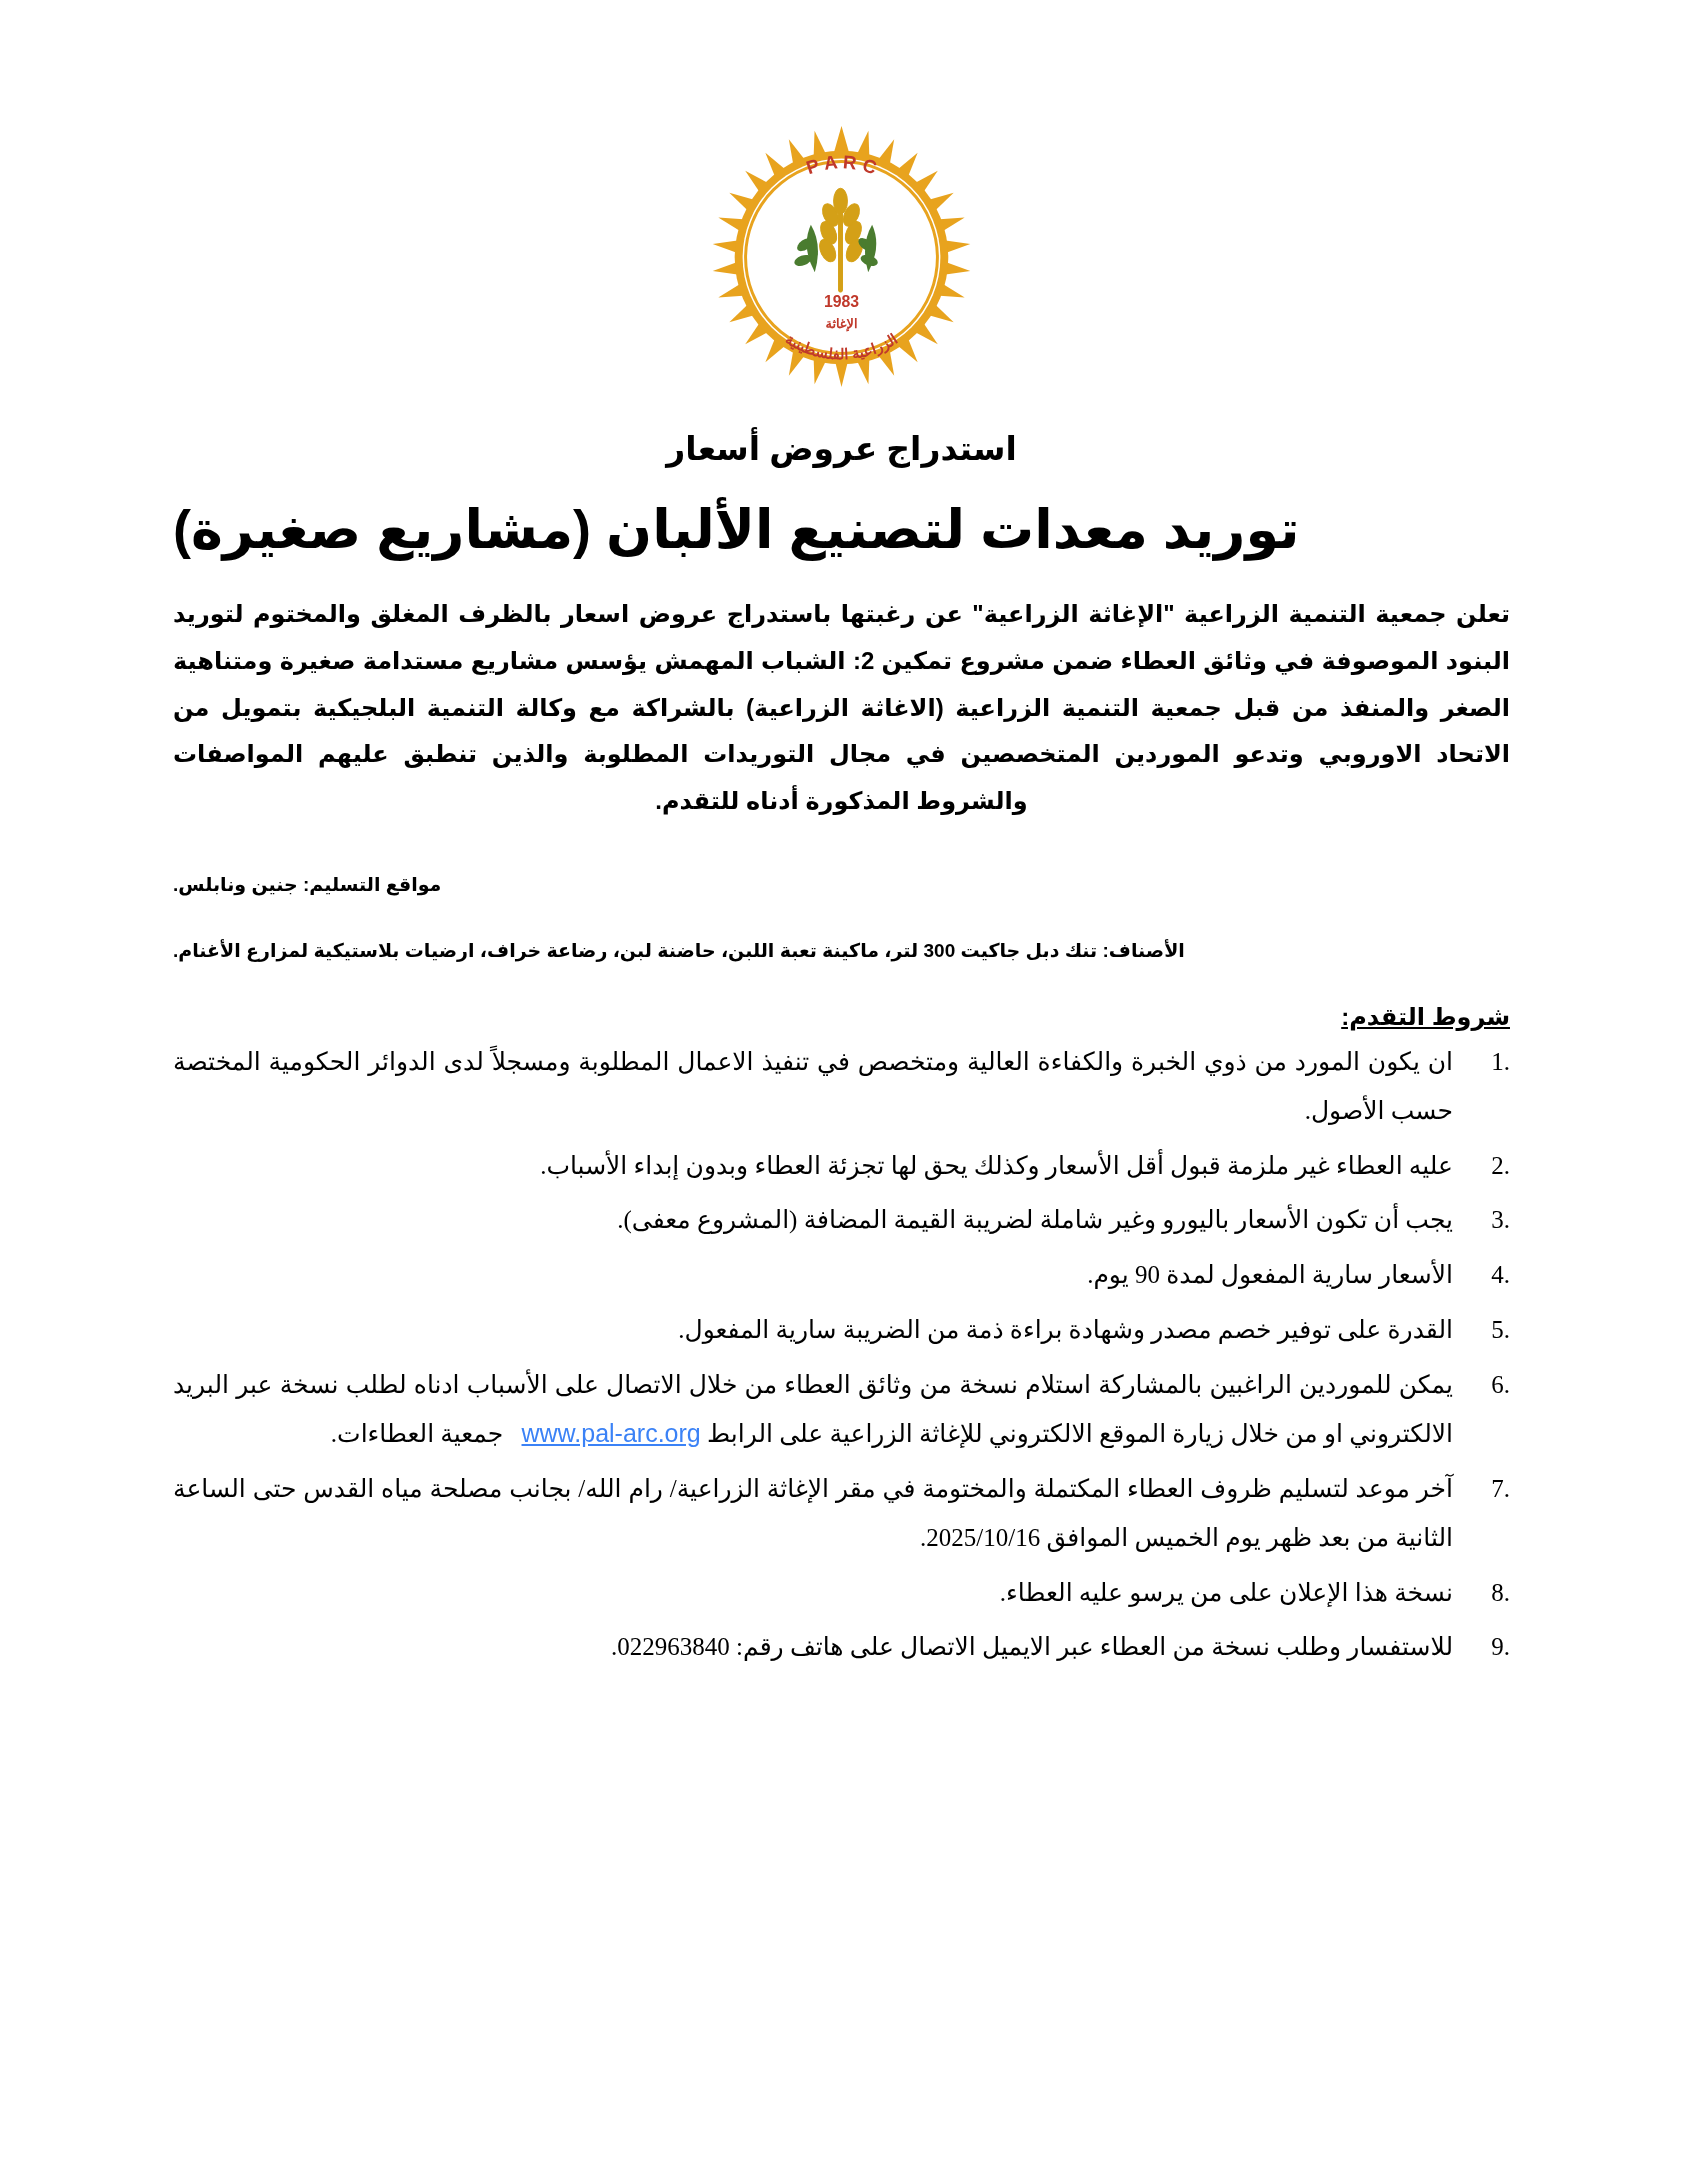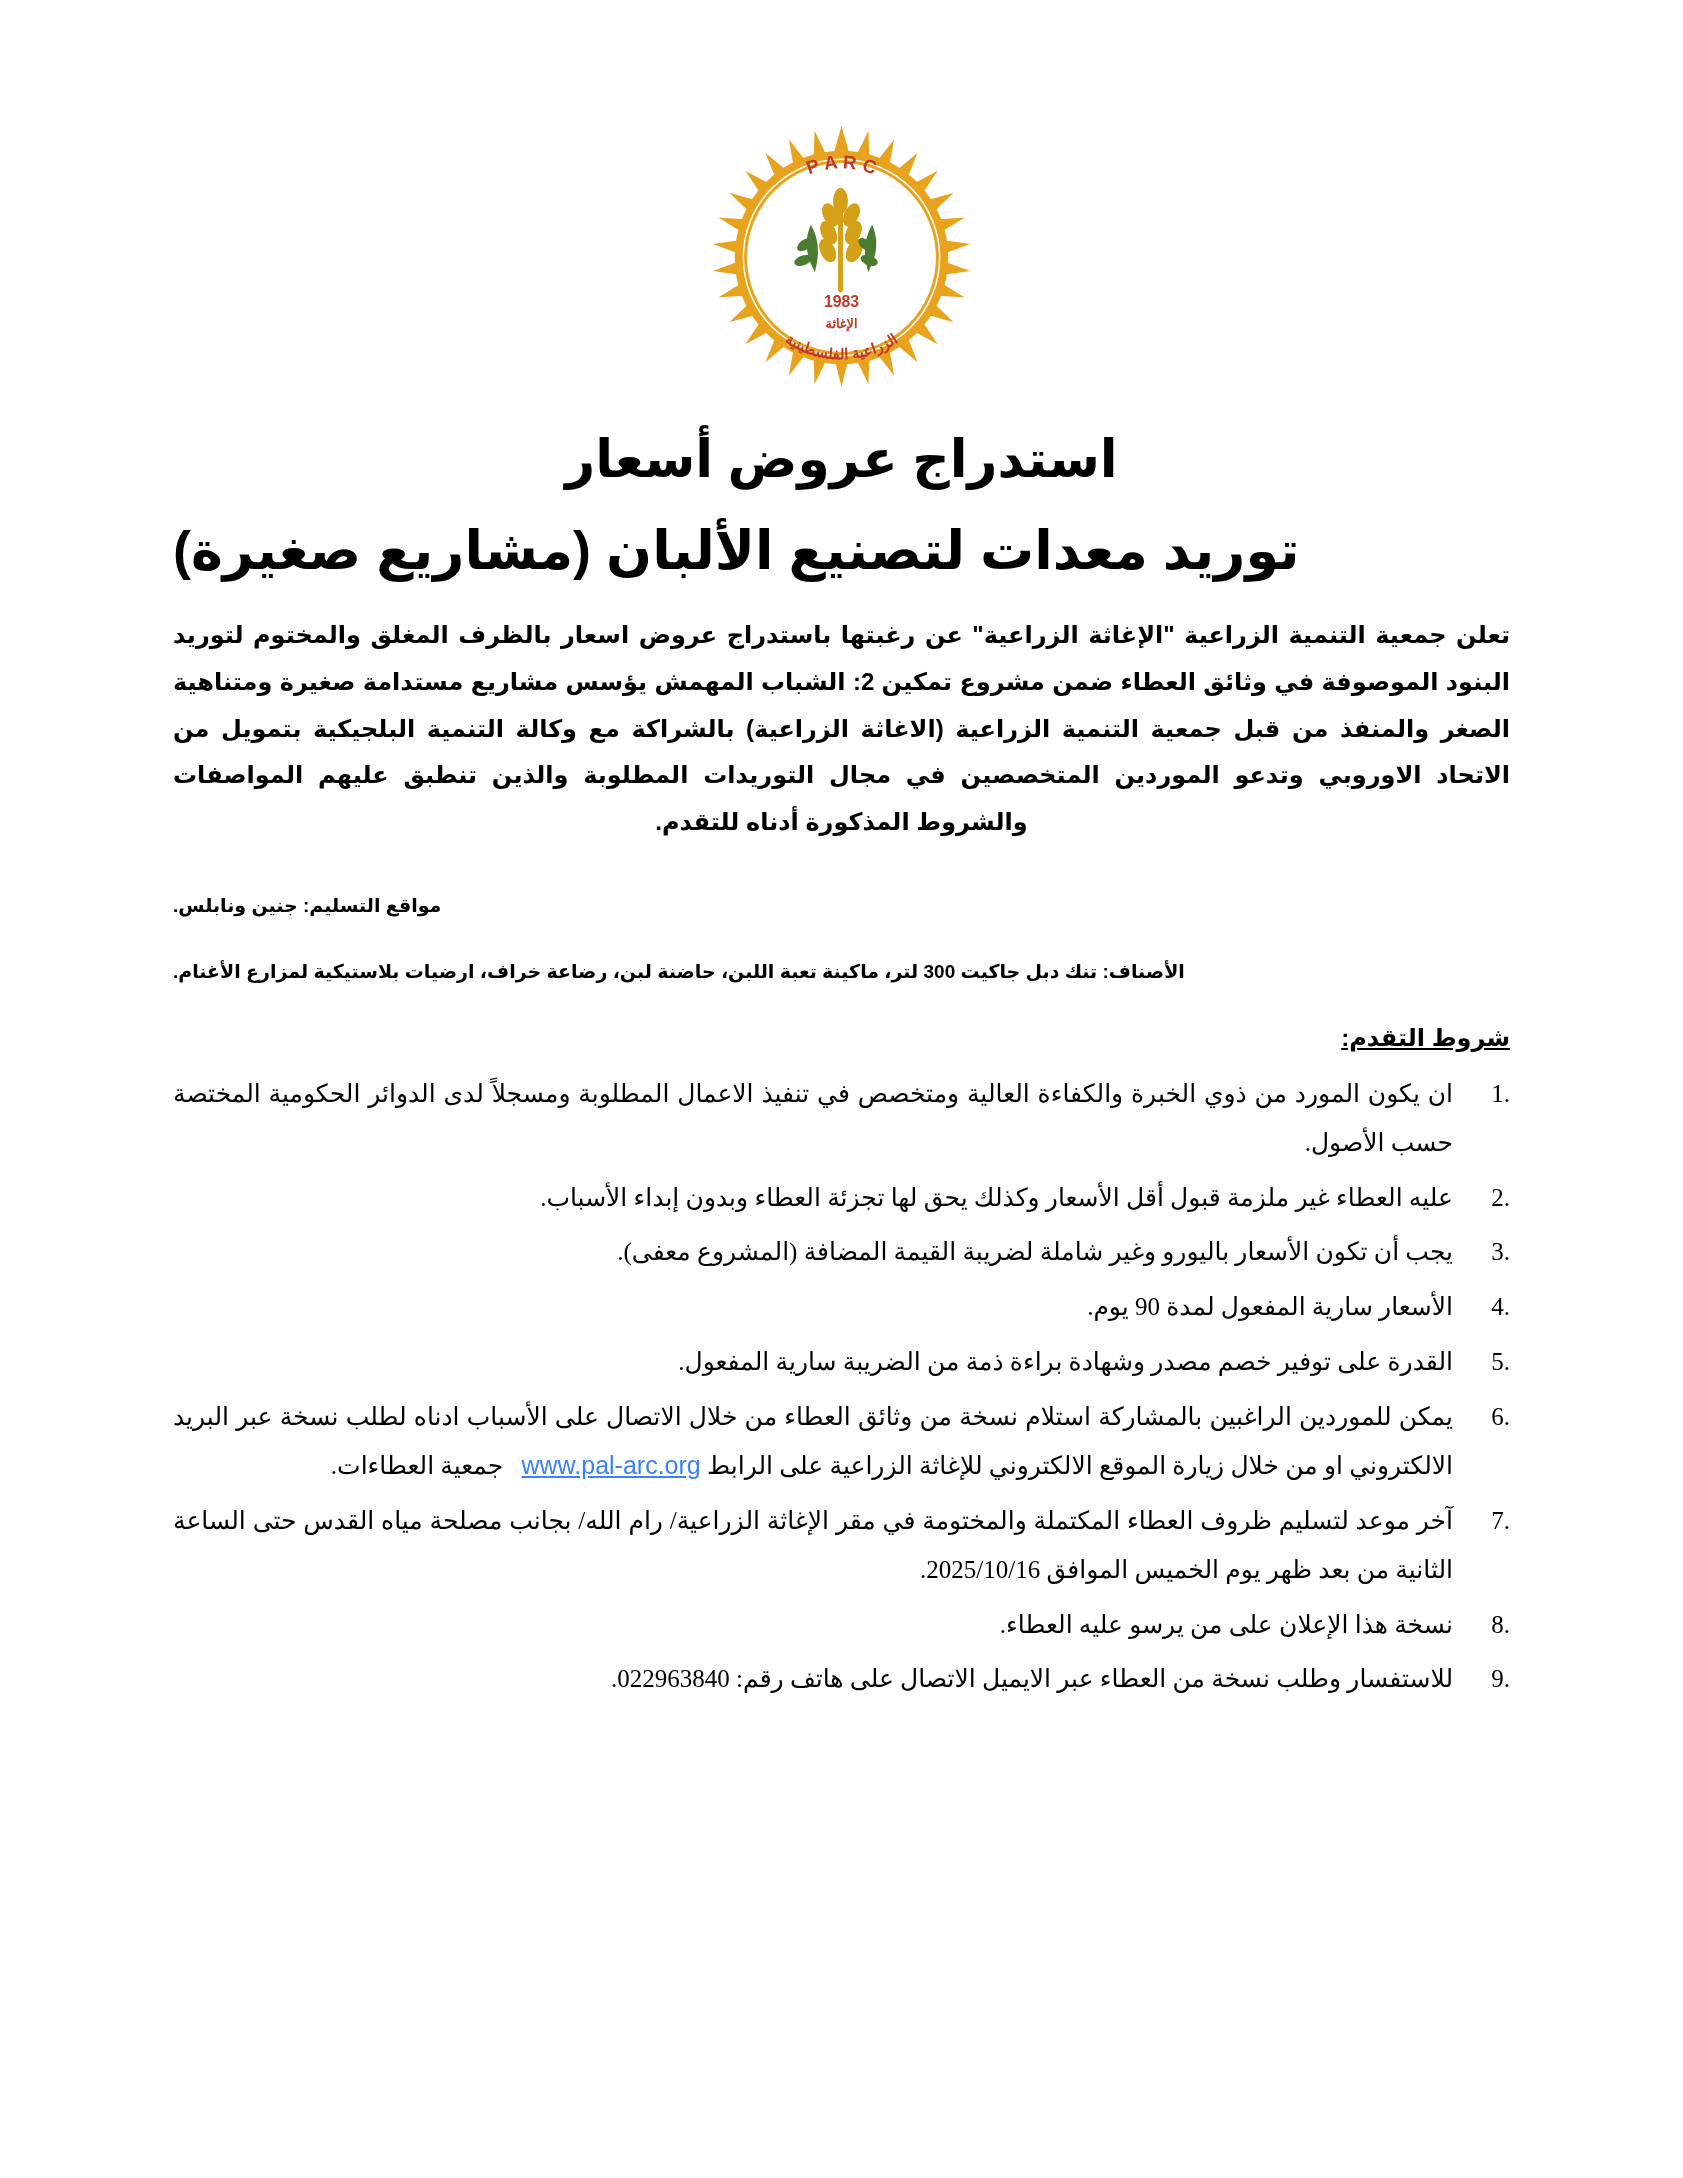--- a/index.html
+++ b/index.html
@@ -35,21 +35,21 @@
     height: 267px;
     position: relative;
   }
   .logo svg { display: block; }
 
   
   .title-1 {
     text-align: center;
     font-family: "Liberation Sans", "DejaVu Sans", sans-serif;
     font-weight: bold;
-    font-size: 52px;
+    font-size: 33px;
     letter-spacing: 0px;
     margin: 18px 0 30px 0;
   }
   .title-2 {
     text-align: left;
     font-family: "Liberation Sans", "DejaVu Sans", sans-serif;
     font-weight: bold;
     font-size: 54px;
     margin: 0 0 30px 0;
   }
@@ -83,21 +83,21 @@
     font-size: 19px;
     line-height: 1.9;
     margin: 0 0 30px 0;
     text-align: left;
   }
   .section-head {
     font-family: "Liberation Sans", "DejaVu Sans", sans-serif;
     font-weight: bold;
     font-size: 24px;
     text-decoration: underline;
-    margin: 34px 0 18px 0;
+    margin: 34px 0 7px 0;
     text-align: right;
   }
 
   
   ol.conditions {
     margin: 0;
     padding: 0 51px 0 0;
     list-style: none;
     counter-reset: cond;
   }

